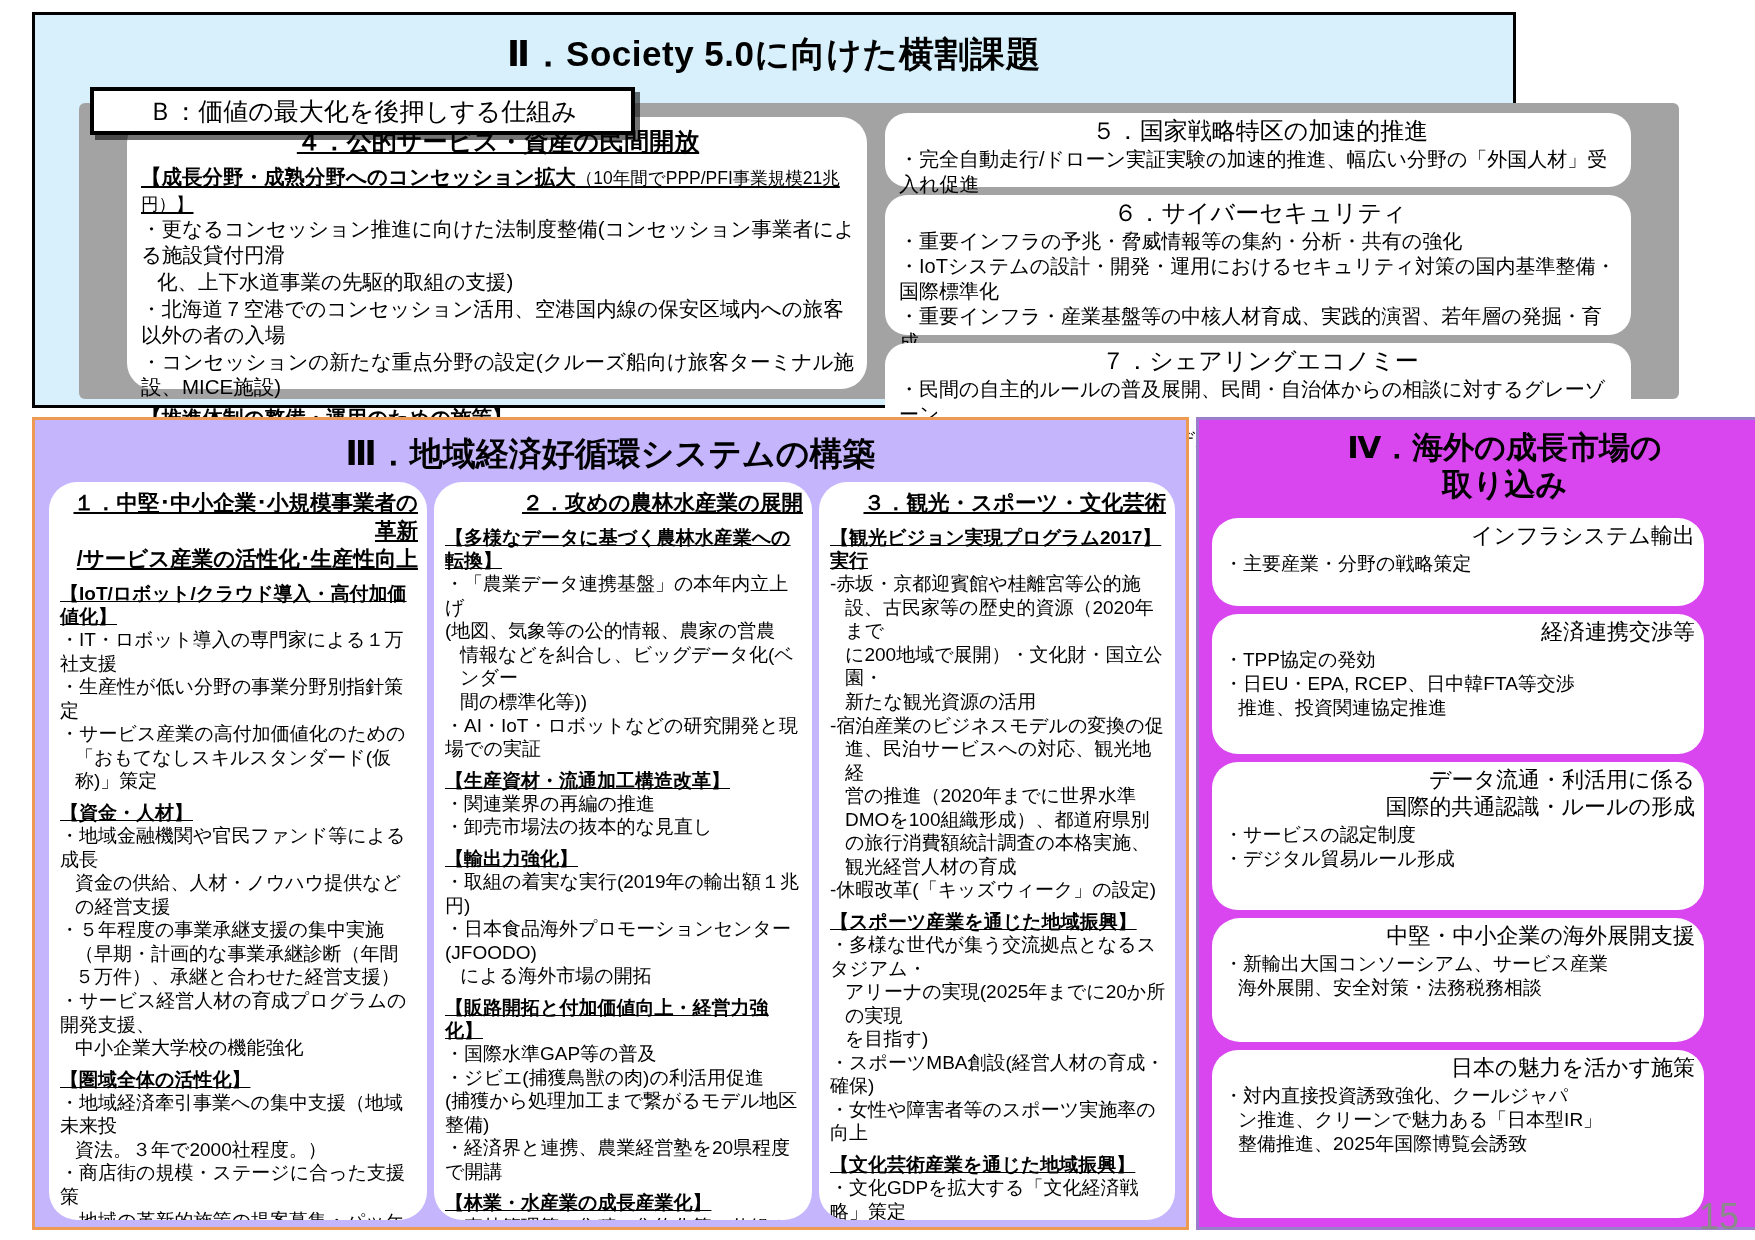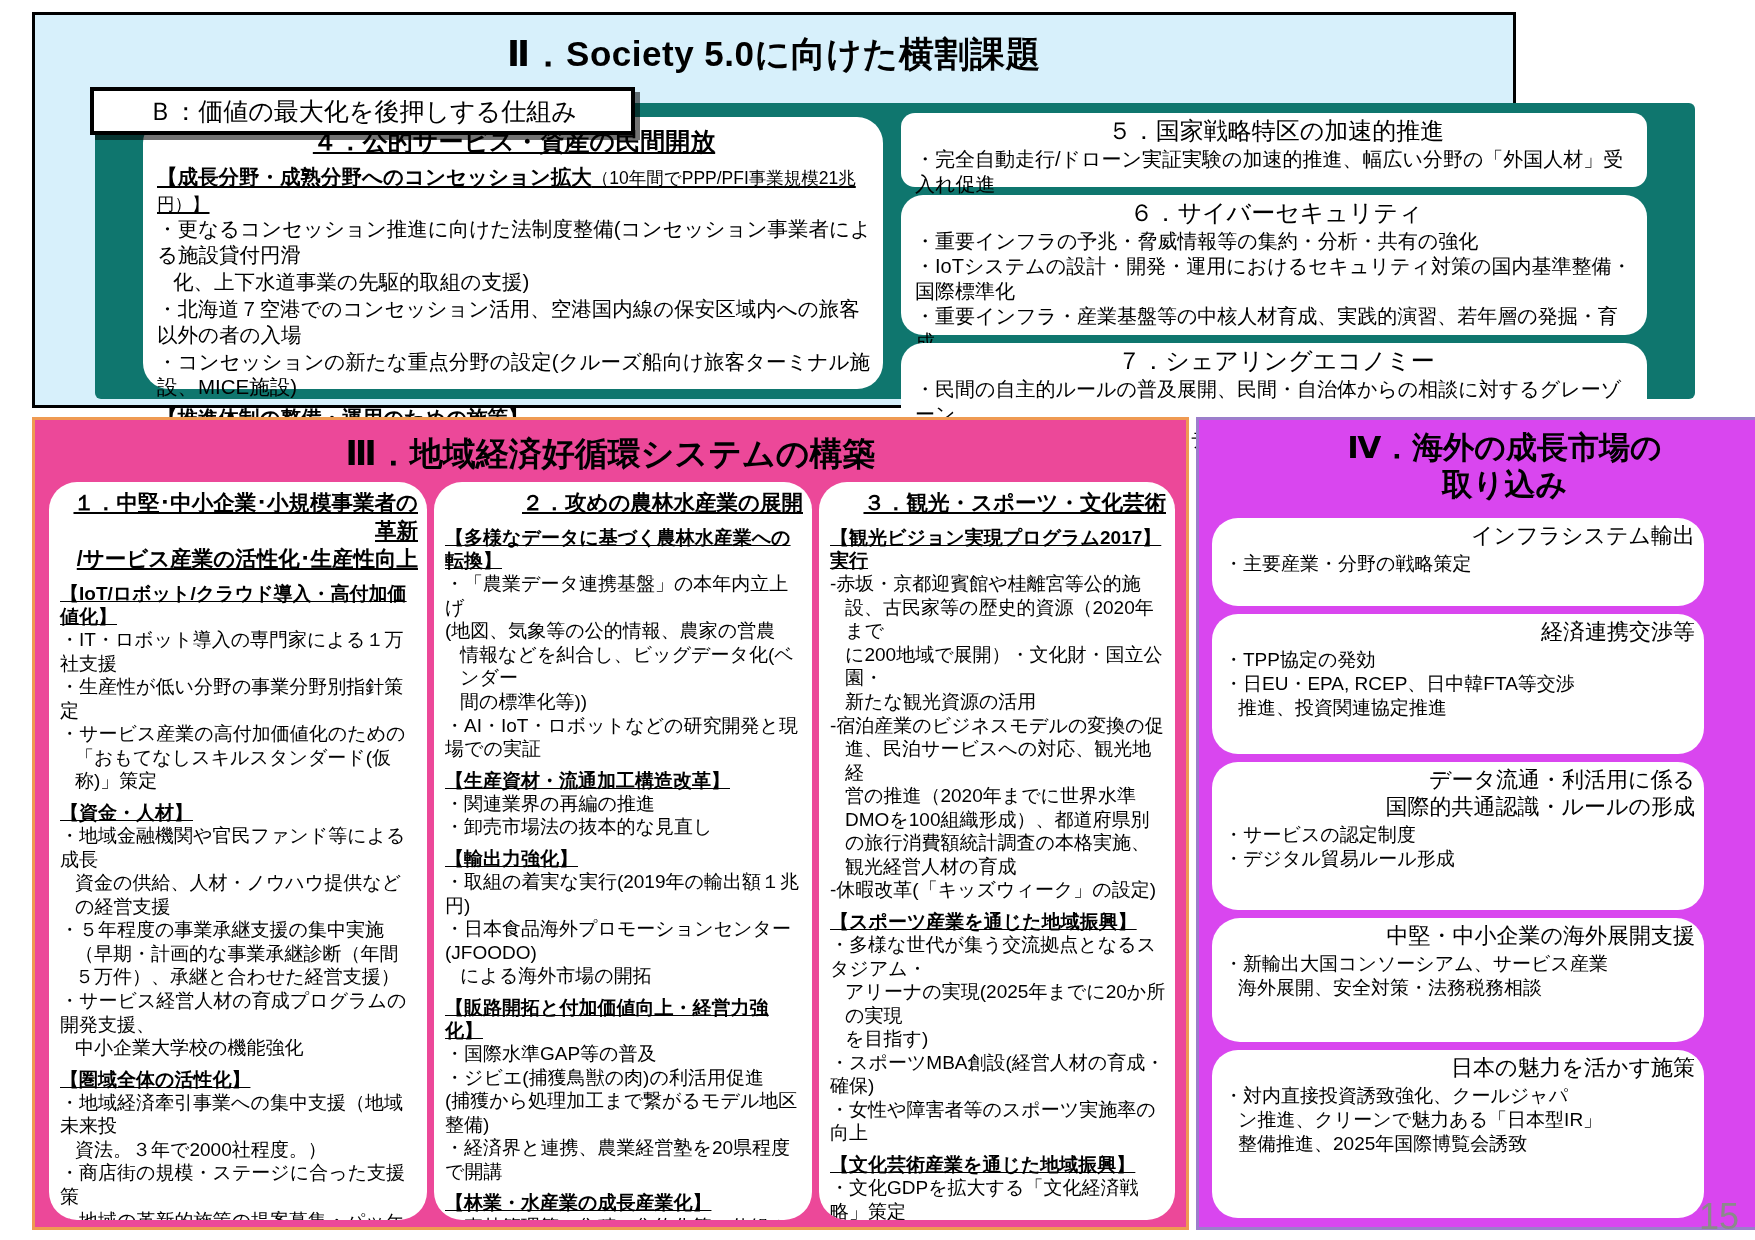--- a/index.html
+++ b/index.html
@@ -49,25 +49,25 @@
     font-size: 25px;
     display: flex;
     align-items: center;
     justify-content: center;
     z-index: 6;
     box-shadow: 5px 5px 0 rgba(0,0,0,0.55);
   }
 
   .sec2-inner {
     position: absolute;
-    left: 60px;
+    left: 44px;
     top: 88px;
     width: 1600px;
     height: 296px;
-    background: #0f766e;
+    background: #a3a3a3;
     border-radius: 6px;
   }
 
   
   .card4 {
     position: absolute;
     left: 48px;
     top: 14px;
     width: 740px;
     height: 272px;
@@ -110,21 +110,21 @@
   .note .ind { display:block; padding-left: 6px; }
 
   
   .card567 {
     position: absolute;
     background: #ffffff;
     border-radius: 22px;
     box-sizing: border-box;
     padding: 4px 10px 4px 14px;
   }
-  .c5 { left: 806px; top: 10px;  width: 746px; height: 74px; border-radius: 14px; }
+  .c5 { left: 806px; top: 10px;  width: 746px; height: 74px; }
   .c6 { left: 806px; top: 92px;  width: 746px; height: 140px; }
   .c7 { left: 806px; top: 240px; width: 746px; height: 90px; }
   .c567-head {
     text-align: center;
     font-size: 24px;
     line-height: 1.2;
     margin-bottom: 1px;
   }
   .c567-li {
     font-size: 20px;
@@ -132,21 +132,21 @@
   }
   .c567-li .ind { display:block; padding-left: 14px; }
 
   
   .sec3 {
     position: absolute;
     left: 32px;
     top: 417px;
     width: 1157px;
     height: 813px;
-    background: #ec4899;
+    background: #c4b5fd;
     border: 3px solid #ef9a52;
     box-sizing: border-box;
   }
   .sec3-title {
     position: absolute;
     left: 0;
     top: 12px;
     width: 100%;
     text-align: center;
     font-size: 33px;

